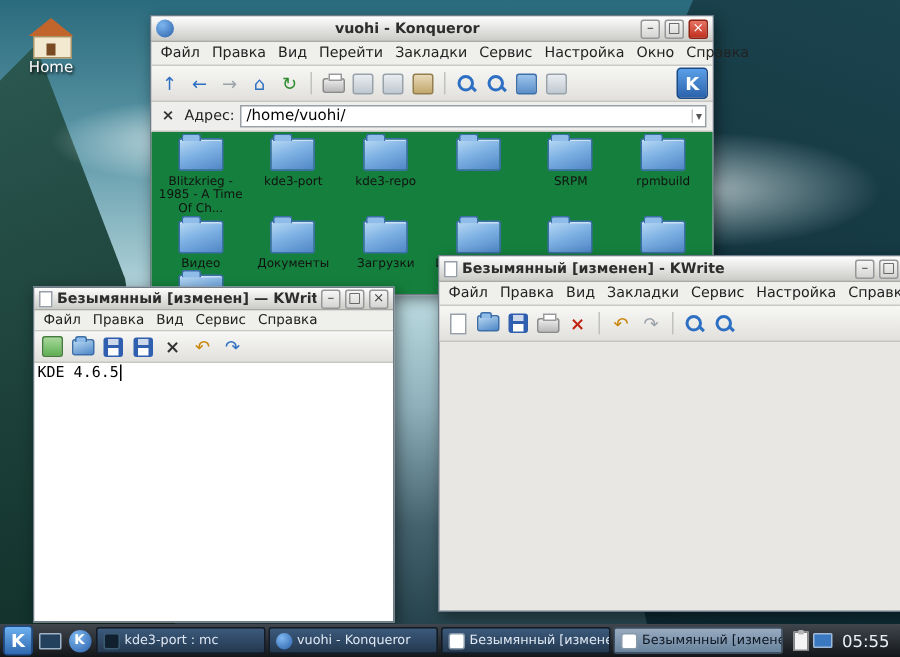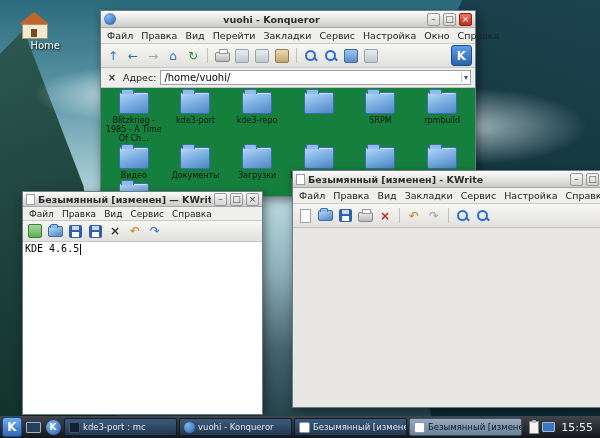--- a/index.html
+++ b/index.html
@@ -18,21 +18,21 @@
     background:linear-gradient(200deg,#1c4550,#0a242c);
     clip-path:polygon(100% 100%,100% 0,38% 0,8% 42%,28% 100%); }
   .clouds { position:absolute; left:0; top:55px; width:600px; height:130px; z-index:0;
     background:
       radial-gradient(ellipse 190px 45px at 48% 45%, rgba(255,255,255,.9), rgba(255,255,255,0) 70%),
       radial-gradient(ellipse 140px 40px at 22% 30%, rgba(244,250,252,.75), rgba(255,255,255,0) 70%),
       radial-gradient(ellipse 170px 55px at 78% 55%, rgba(235,244,248,.65), rgba(255,255,255,0) 70%);
   }
   
   .desk-icon { position:absolute; left:8px; top:12px; width:52px; z-index:1;
-    text-align:right; color:#fff; font-size:10px; text-shadow:1px 1px 2px #000; }
+    text-align:center; color:#fff; font-size:10px; text-shadow:1px 1px 2px #000; }
   .house { width:30px; height:26px; margin:0 auto 2px; position:relative; }
   .house::before { content:""; position:absolute; left:0; top:0;
     border-left:15px solid transparent; border-right:15px solid transparent;
     border-bottom:12px solid #c2652c; }
   .house::after { content:""; position:absolute; left:3px; top:12px; width:24px; height:13px;
     background:#f2e9d0; border:1px solid #a89468; }
   .door { position:absolute; left:12px; top:17px; width:6px; height:8px; background:#7a4a22; z-index:2; }
   
   .window { position:absolute; display:flex; flex-direction:column;
     border:1px solid #6e7b88; background:#e9e7e4; box-shadow:2px 3px 9px rgba(0,0,0,.45); }
@@ -377,15 +377,15 @@
     <span class="ti ti-kwrite"></span>
     <span>Безымянный [изменен]</span>
   </div>
   <div class="task active">
     <span class="ti ti-kwrite"></span>
     <span>Безымянный [изменен]</span>
   </div>
   <div class="systray">
     <span class="ic-clip"></span>
     <span class="ic-mon"></span>
-    <span class="clock">15:55</span>
+    <span class="clock">05:55</span>
   </div>
 </div>
 
 </body></html>

